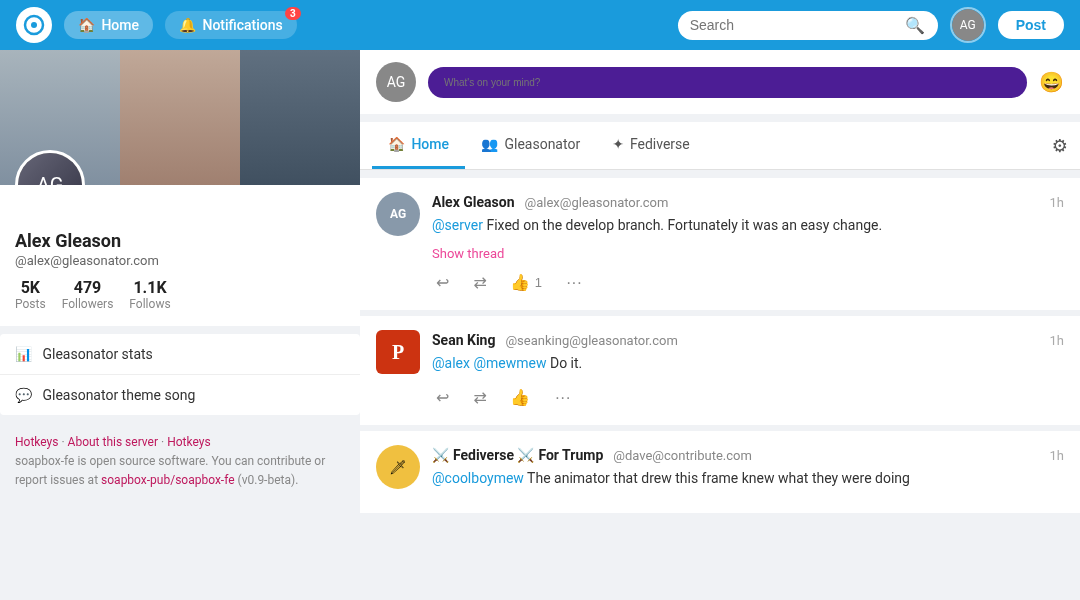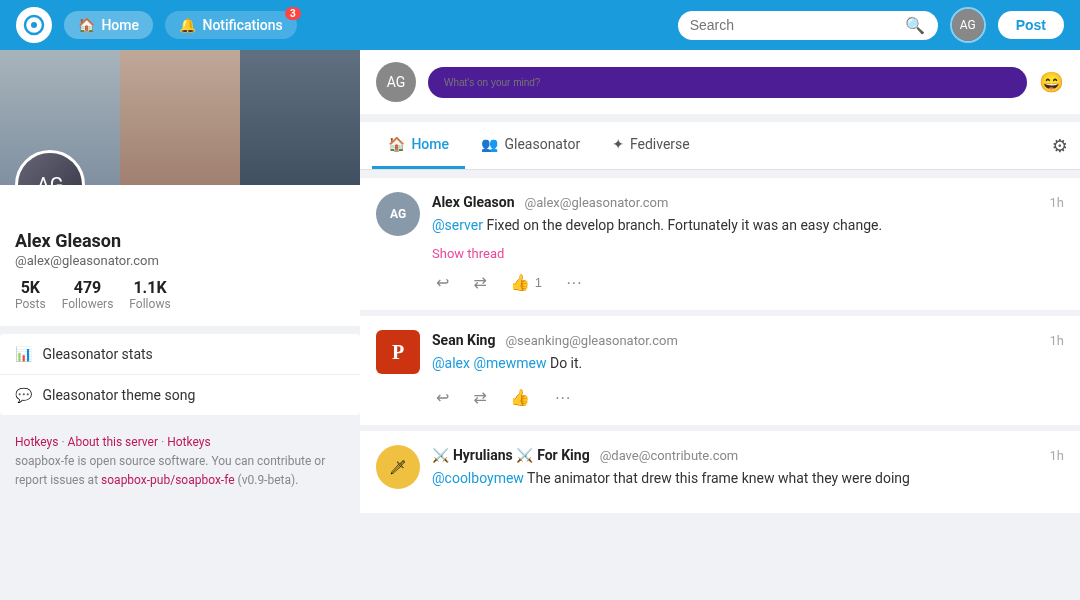--- a/index.html
+++ b/index.html
@@ -467,21 +467,21 @@
           <button class="action-btn">···</button>
         </div>
       </div>
     </div>
 
     <div class="post-item">
       <div class="av-hyr-inner" style="flex-shrink:0;">🗡</div>
       <div class="post-body">
         <div class="post-header">
           <div>
-            <span class="post-author">⚔️ Hyrulians ⚔️ For King</span>
+            <span class="post-author">⚔️ Fediverse ⚔️ For Trump</span>
             <span class="post-handle">@dave@contribute.com</span>
           </div>
           <span class="post-time">1h</span>
         </div>
         <div class="post-text">
           <a class="post-link">@coolboymew</a>
           <span> The animator that drew this frame knew what they were doing</span>
         </div>
       </div>
     </div>

